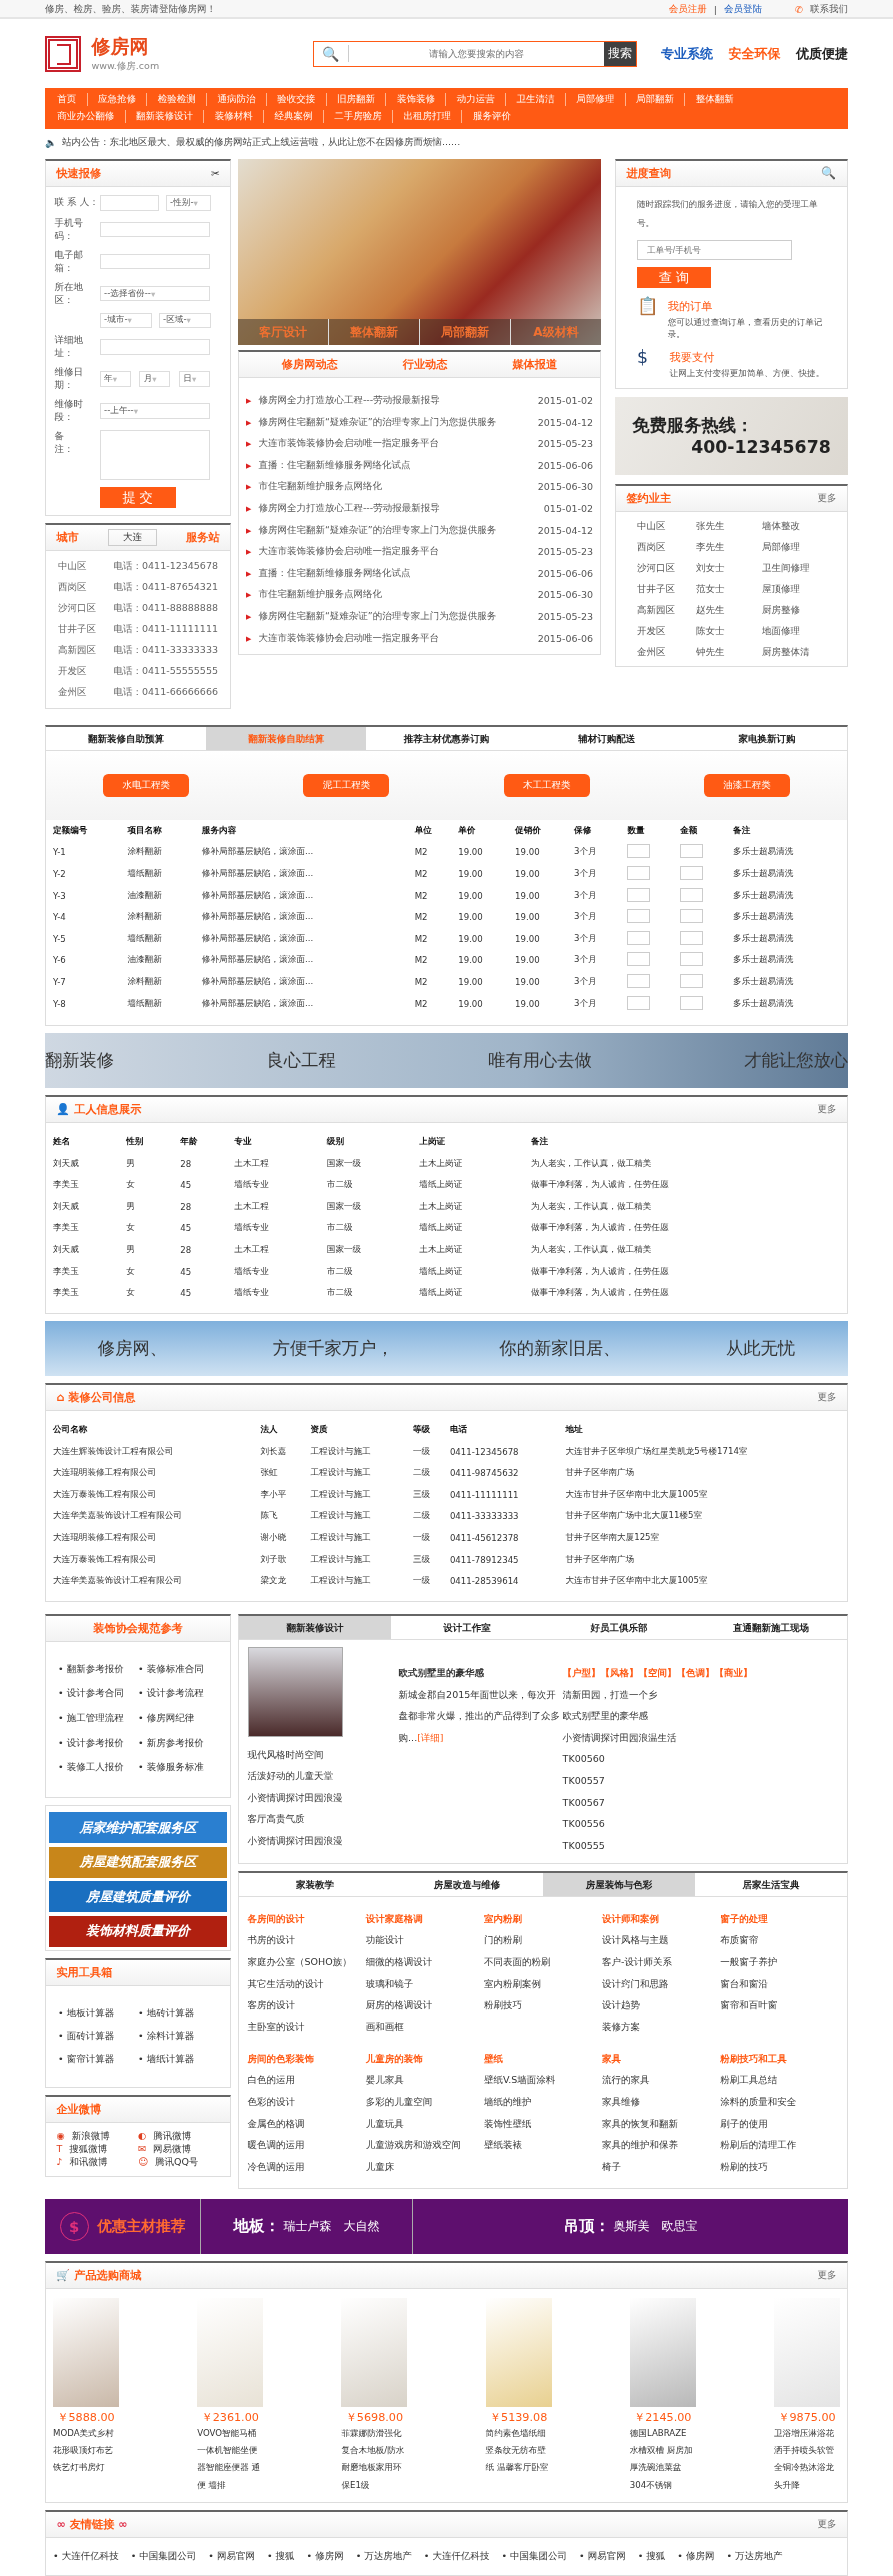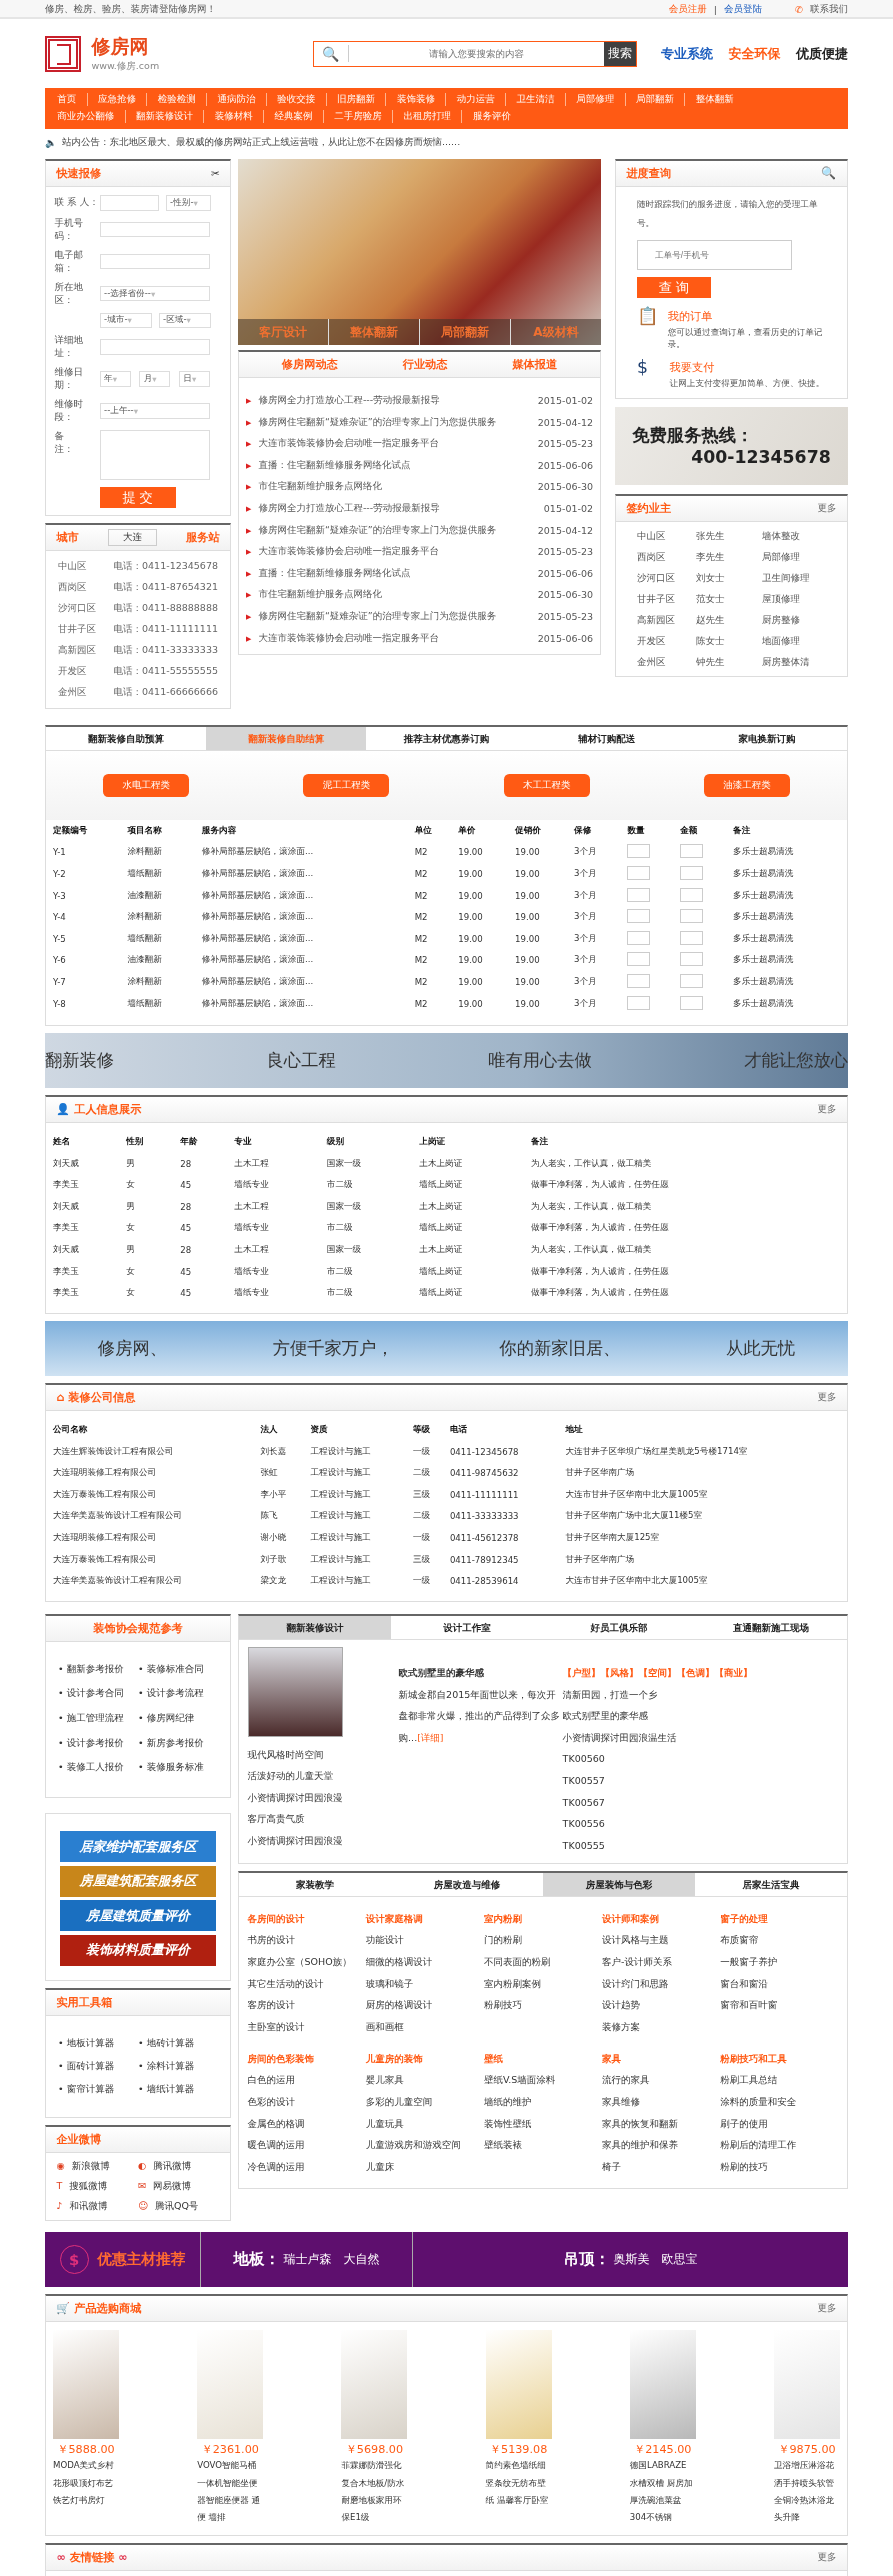--- a/index.html
+++ b/index.html
@@ -46,21 +46,21 @@
 .station div{display:flex;justify-content:space-between;height:21px;align-items:center;font-size:9.5px;color:#666}
 .hero{height:186px;background:linear-gradient(135deg,#e3ddd0 0%,#d8a86a 35%,#c77a3e 55%,#9a2a20 70%,#d0c9c0 100%);position:relative}
 .hero-tabs{position:absolute;bottom:0;left:0;right:0;height:26px;background:rgba(60,50,40,.55);display:flex}
 .hero-tabs div{flex:1;text-align:center;line-height:26px;color:#f07030;font-weight:bold;font-size:12px;border-left:0.9px solid #ddd}
 .hero-tabs div:first-child{border-left:none}
 .news-h{display:flex;justify-content:space-around}
 .news{padding:12px 7px 5.2px}
 .news-item{display:flex;justify-content:space-between;height:21.6px;align-items:center;font-size:9.5px;color:#555}
 .news-item .tri{color:#d22;font-size:7px;margin-right:7px}
 .query{padding:8.6px 21px;font-size:8.6px;color:#555;line-height:19px}
-.query input{width:155px;height:30px;border:0.9px solid #ccc;font-size:8.6px;padding-left:17px;margin-top:7px}
+.query input{width:155px;height:20px;border:0.9px solid #ccc;font-size:8.6px;padding-left:9px;margin-top:7px}
 .query button{display:block;margin-top:7px;width:74px;height:21px;background:#ff5a14;color:#fff;border:none}
 .qi{display:flex;gap:8.6px;margin-top:8.6px}
 .qi .ic{font-size:17.3px;color:#ff7a20;width:24px}
 .qi .tt{color:#ff5a14;font-size:11.2px}
 .qi .ds{font-size:8.6px;color:#555;line-height:12px}
 .hotline{height:78px;margin-top:8.6px;background:linear-gradient(120deg,#eceae6,#dcd8d1);padding:15.5px 17.3px;font-weight:bold}
 .hotline .a{font-size:17.3px;color:#222}
 .hotline .b{font-size:17.3px;color:#222;text-align:right}
 .owners{padding:3.5px 21px}
 .owners div{display:flex;height:21px;align-items:center;font-size:9.5px;color:#555}
@@ -77,21 +77,21 @@
 .qbox{width:22.4px;height:14px;border:0.9px solid #ccc;display:inline-block}
 .banner{height:55px;margin-top:7px;background:linear-gradient(90deg,#cfd8e2,#9fb4c8 60%,#5f7a96);display:flex;justify-content:space-between;align-items:center;font-size:17.3px;color:#333}
 .banner2{height:55px;margin-top:7px;background:linear-gradient(180deg,#7fb0dc,#cfe2f2);display:flex;justify-content:space-around;align-items:center;font-size:17.3px;color:#333}
 .sec{margin-top:7px}
 .row2{display:flex;gap:7px;margin-top:12px}
 .col-ls{width:186px}
 .col-rs{flex:1}
 .links2{display:grid;grid-template-columns:1fr 1fr;padding:21px 12px;row-gap:10.4px;font-size:9.5px}
 .links2 span:before{content:"• "}
 .adimg{height:31px;margin-top:3.5px;display:flex;align-items:center;justify-content:center;color:#fff;font-weight:bold;font-size:13px;font-style:italic}
-.weibo{display:grid;grid-template-columns:1fr 1fr;padding:7px 10.4px;row-gap:7px;font-size:9.5px}
+.weibo{display:grid;grid-template-columns:1fr 1fr;padding:7px 10.4px;font-size:9.5px}
 .design{display:flex;padding:7px 8.6px}
 .dleft{width:151px}
 .dimg{width:95px;height:90px;border:1.7px solid #aaa;background:linear-gradient(#d9d9de,#4a2a2a)}
 .dlist div{height:21.6px;line-height:21.6px;font-size:9.5px}
 .dmid{width:164px;padding-top:15.5px;font-size:9.5px;line-height:21.6px}
 .dright{padding-top:15.5px;font-size:9.5px;line-height:21.6px}
 .grid5{display:grid;grid-template-columns:repeat(5,1fr);padding:10.4px 8.6px;font-size:9.5px}
 .grid5 .h{color:#ff5a14;font-weight:bold;height:21.6px;line-height:21.6px}
 .grid5 div{height:21.6px;line-height:21.6px}
 .promo{height:55px;margin-top:10.4px;background:#5e0f6e;display:flex;color:#fff}
@@ -728,21 +728,21 @@
             <span>设计参考合同</span>
             <span>设计参考流程</span>
             <span>施工管理流程</span>
             <span>修房网纪律</span>
             <span>设计参考报价</span>
             <span>新房参考报价</span>
             <span>装修工人报价</span>
             <span>装修服务标准</span>
           </div>
       </div>
-      <div style="border:0.9px solid #ddd;padding:14px;margin-top:15px" id="ads">
+      <div style="border:0.9px solid #ddd;padding:3px;margin-top:7px" id="ads">
           <div class="adimg" style="background: rgb(42, 127, 208);">居家维护配套服务区</div>
           <div class="adimg" style="background: rgb(200, 134, 26);">房屋建筑配套服务区</div>
           <div class="adimg" style="background: rgb(26, 111, 192);">房屋建筑质量评价</div>
           <div class="adimg" style="background: rgb(176, 32, 16);">装饰材料质量评价</div>
         </div>
       <div class="box" style="margin-top:7px">
         <div class="box-h">
             <span class="t">实用工具箱</span>
           </div>
         <div class="links2" id="tools">

